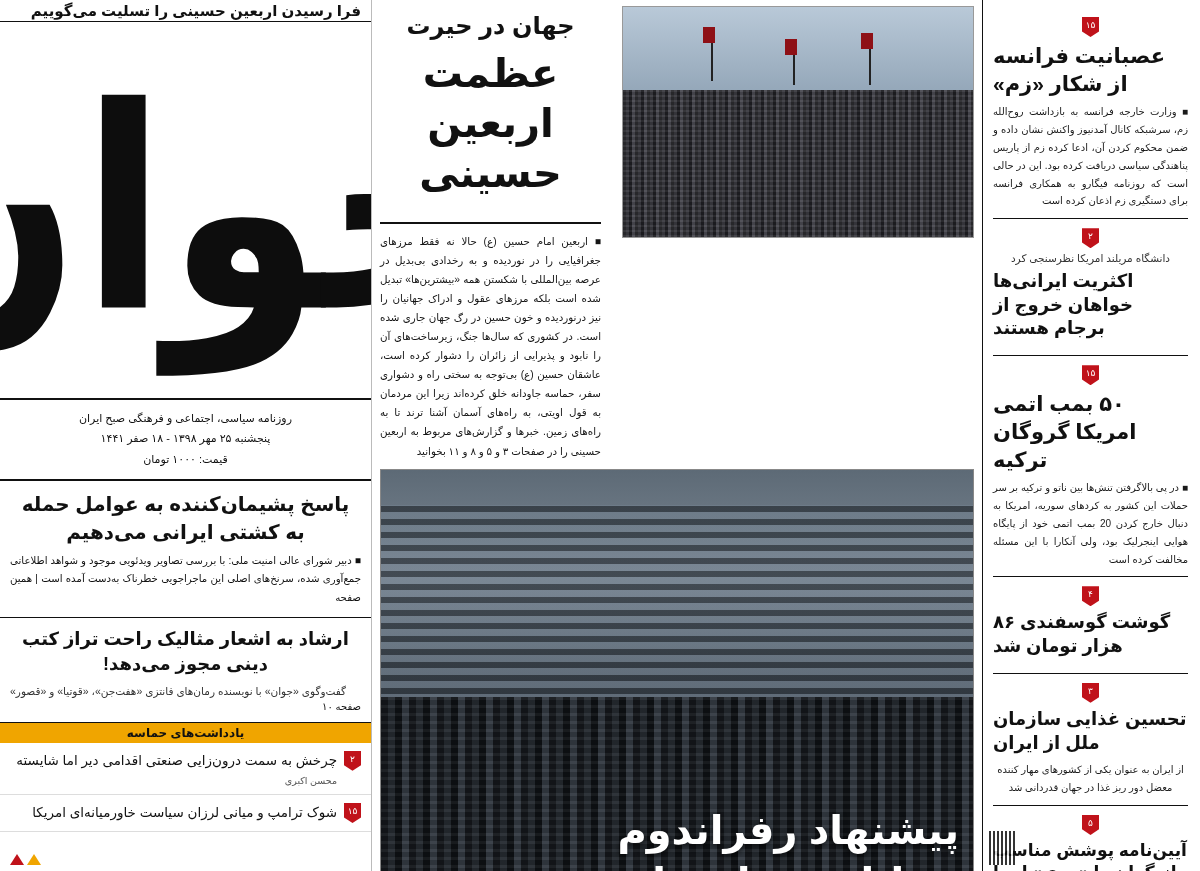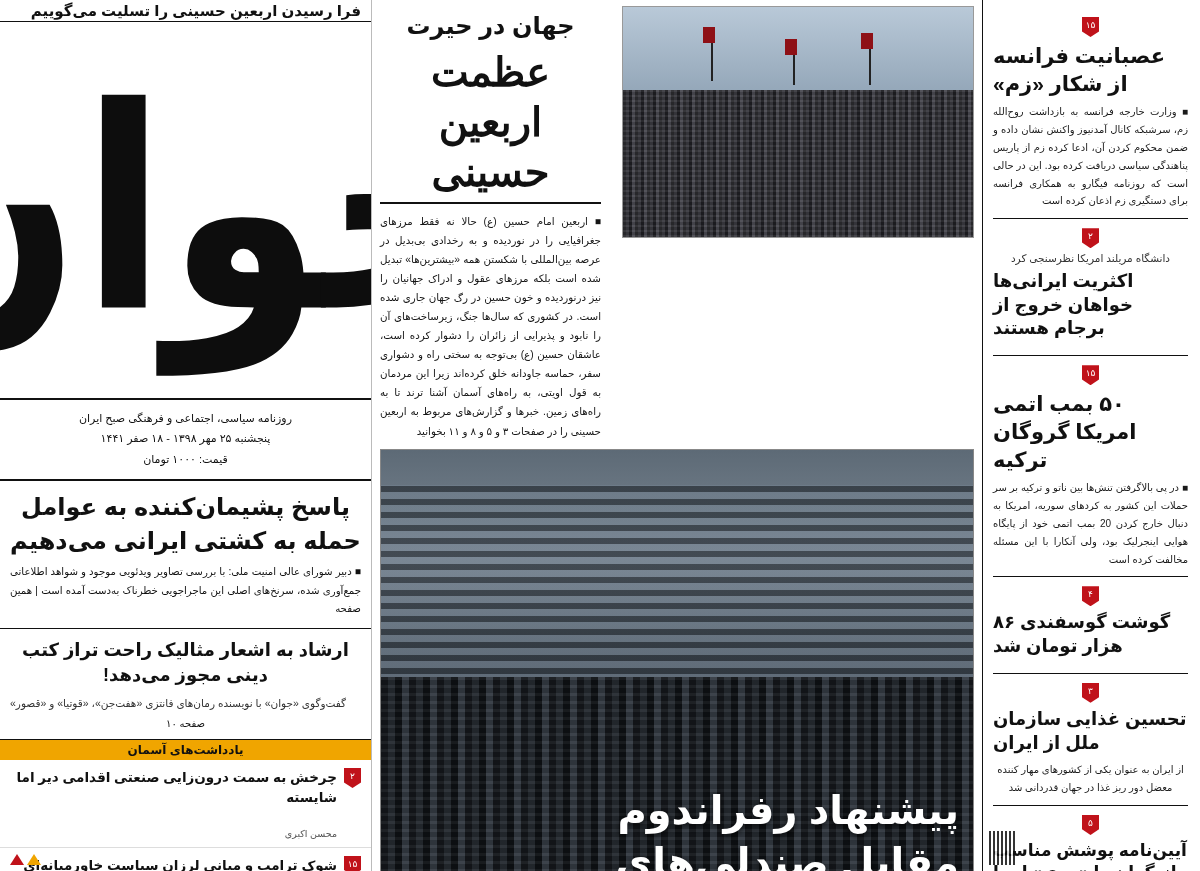--- a/index.html
+++ b/index.html
@@ -80,21 +80,21 @@
      background: repeating-linear-gradient(0deg, rgba(255,255,255,.05) 0 2px, rgba(0,0,0,.10) 2px 5px);}
   .lead-photo .flag { position:absolute; width:12px; height:16px; background:#8e1016; }
   .lead-photo .pole { position:absolute; width:2px; background:#222; }
 
   .lead-head { flex: 1; text-align: center; padding-top: 6px; }
   .lead-head .over {
     font-size: 24px; font-weight: bold; margin-bottom: 8px; letter-spacing: -.5px;
   }
   .lead-head .main {
     font-size: 40px; font-weight: bold; line-height: 1.25; letter-spacing: -1px;
-    border-bottom: 2px solid #111; padding-bottom: 4px; margin-bottom: 8px; font-family: Liberation Serif, serif;
+    border-bottom: 2px solid #111; padding-bottom: 24px; margin-bottom: 8px;
   }
   .lead-head p.body {
     font-size: 10.3px; line-height: 1.85; text-align: justify; color: #151515;
   }
 
   .hero {
     margin-top: 8px;
     width: 594px; height: 600px;
     border: 1px solid #888;
     position: relative; overflow: hidden;
@@ -143,41 +143,41 @@
     transform: scaleY(1.12);
   }
   .imprint {
     padding: 8px 10px 10px 10px; text-align: center;
     border-bottom: 2px solid #111;
     font-size: 11px; line-height: 1.85; color: #111;
   }
 
   .rblock { padding: 9px 10px 10px 10px; border-bottom: 1px solid #111; }
   .rblock h3 {
-    font-size: 24px; font-weight: bold; text-align: center; line-height: 1.4;
+    font-size: 20px; font-weight: bold; text-align: center; line-height: 1.4;
     letter-spacing: -.4px;
   }
   .rblock h3.alt { font-size: 18px; }
   .rblock p.body { font-size: 10.2px; line-height: 1.8; text-align: justify; margin-top: 6px; }
   .rblock p.sub { font-size: 10.5px; line-height: 1.75; text-align: left; color: #333; margin-top: 5px; }
-  .pagenote { font-size: 10px; text-align: center; color: #111; margin-top: 6px; }
+  .pagenote { font-size: 10px; text-align: right; color: #111; }
 
   .notes-header {
     background: #f0a500; color: #111; font-size: 12px; font-weight: bold;
     text-align: center; padding: 3px 0; margin: 0;
   }
   .note { display: flex; gap: 7px; padding: 8px 10px; border-bottom: 1px solid #ddd; align-items: flex-start; }
   .note .nb {
     flex: 0 0 auto; width: 17px; height: 20px; background: #c0121a; color: #fff;
     font-size: 9px; line-height: 16px; text-align: center;
     clip-path: polygon(0 0, 100% 0, 100% 72%, 50% 100%, 0 72%);
   }
   .note .ntext { flex: 1; }
-  .note .ntitle { font-size: 13.5px; font-weight: bold; line-height: 1.5; }
-  .note .nauthor { font-size: 9.5px; color: #555; margin-top: 19px; }
+  .note .ntitle { font-size: 13.5px; font-weight: normal; line-height: 1.5; }
+  .note .nauthor { font-size: 9.5px; color: #555; margin-top: 4px; }
 
   .footmark { position: absolute; left: 10px; bottom: 6px; display: flex; gap: 3px; }
   .barcode-sq { position: absolute; left: 6px; bottom: 6px; width: 26px; height: 34px;
     background: repeating-linear-gradient(90deg,#111 0 2px,#fff 2px 4px); opacity:.85;}
 </style>
 </head>
 <body>
 
 <div class="page">
 
@@ -273,21 +273,21 @@
       <h3>پاسخ پشیمان‌کننده به عوامل حمله به کشتی ایرانی می‌دهیم</h3>
       <p class="body">■ دبیر شورای عالی امنیت ملی: با بررسی تصاویر ویدئویی موجود و شواهد اطلاعاتی جمع‌آوری شده، سرنخ‌های اصلی این ماجراجویی خطرناک به‌دست آمده است | همین صفحه</p>
     </div>
 
     <div class="rblock">
       <h3 class="alt">ارشاد به اشعار مثالیک راحت تراز کتب دینی مجوز می‌دهد!</h3>
       <p class="sub">گفت‌وگوی «جوان» با نویسنده رمان‌های فانتزی «هفت‌جن»، «قوتیا» و «قصور»</p>
       <div class="pagenote">صفحه ۱۰</div>
     </div>
 
-    <div class="notes-header">یادداشت‌های آسمان</div>
+    <div class="notes-header">یادداشت‌های حماسه</div>
 
     <div class="note">
       <span class="nb">۲</span>
       <div class="ntext">
         <div class="ntitle">چرخش به سمت درون‌زایی صنعتی اقدامی دیر اما شایسته</div>
         <div class="nauthor">محسن اکبری</div>
       </div>
     </div>
 
     <div class="note">

